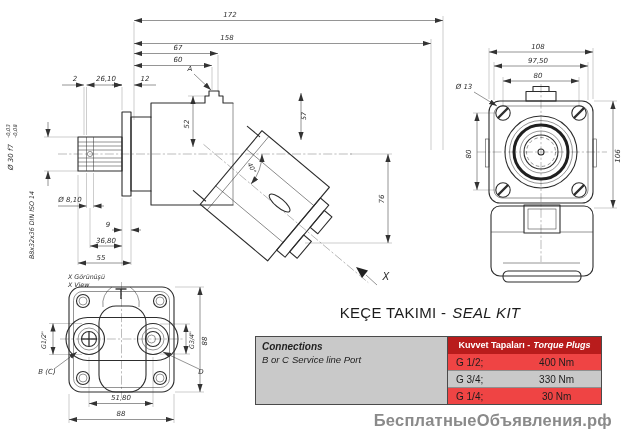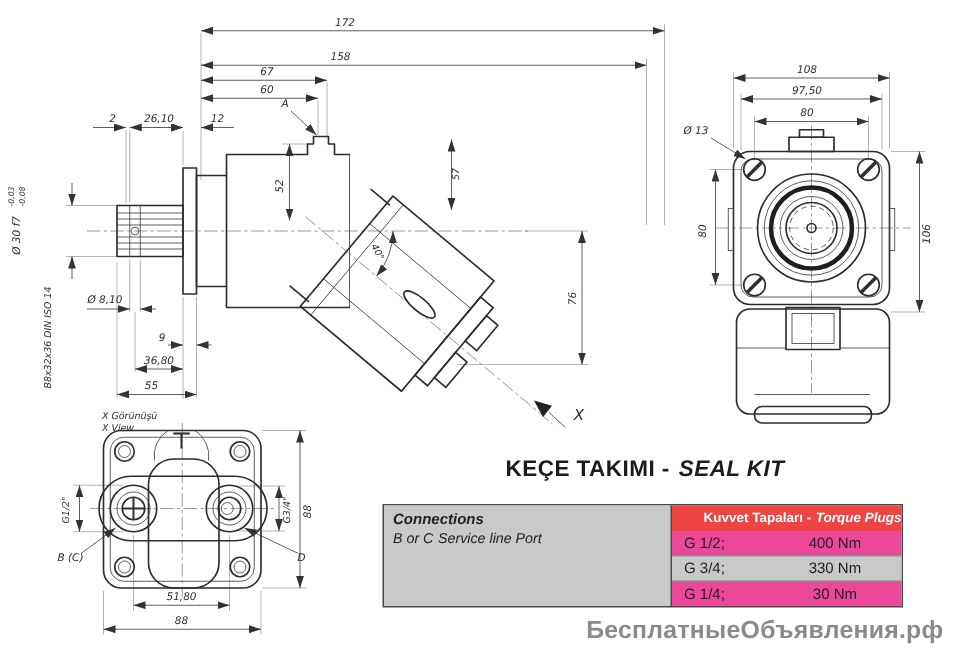--- a/index.html
+++ b/index.html
@@ -11,39 +11,39 @@
   svg .dim{stroke:#3d3d3d;stroke-width:0.55;fill:none;}
   svg .ext{stroke:#8f8f8f;stroke-width:0.45;fill:none;}
   svg .cl{stroke:#787878;stroke-width:0.5;fill:none;stroke-dasharray:9 2.2 2.2 2.2;}
   svg .thick{stroke:#1f1f1f;stroke-width:3;fill:none;}
   svg text{font:italic 7px "DejaVu Sans",sans-serif;fill:#2e2e2e;text-anchor:middle;}
   svg text.sm{font-size:5.2px;}
   svg text.md{font-size:6.3px;}
   svg text.lg{font:italic 10px "DejaVu Sans",sans-serif;}
   svg text.st{text-anchor:start;}
   .title{position:absolute;left:255px;top:304px;width:350px;text-align:center;
-         font-size:15px;font-weight:bold;color:#1c1c1c;letter-spacing:0.3px;}
+         font-size:15px;font-weight:normal;color:#1c1c1c;letter-spacing:0.3px;}
   .title .it{font-style:italic;margin-left:6px;}
   .seal-table{position:absolute;left:255px;top:336px;width:347px;height:69px;
               display:flex;border:1px solid #4a4a4a;box-sizing:border-box;font-size:10px;}
   .conn-cell{width:192px;background:#c9c9c9;border-right:1px solid #4a4a4a;box-sizing:border-box;
              padding:3px 0 17px 6px;font-style:italic;color:#222;}
   .conn-title{font-weight:bold;font-size:10px;line-height:13px;}
   .conn-row{line-height:13.5px;font-size:9.5px;white-space:nowrap;}
   .conn-key{display:inline-block;min-width:30px;}
   .torque-col{flex:1;display:flex;flex-direction:column;}
-  .torque-head{height:17px;line-height:17px;background:#ef4444;color:#ffffff;
-               text-align:right;font-weight:bold;font-size:9px;}
+  .torque-head{height:17px;line-height:17px;background:#b91c1c;color:#ffffff;
+               text-align:center;font-weight:bold;font-size:9px;}
   .torque-head .it{font-style:italic;margin-left:3px;}
-  .torque-row{flex:1;display:flex;align-items:center;background:#ec4899;color:#1d1d1d;}
+  .torque-row{flex:1;display:flex;align-items:center;background:#ef4444;color:#1d1d1d;}
   .torque-row.alt{background:#c9c9c9;}
   .torque-row + .torque-row{border-top:1px solid #8f8f8f;}
   .torque-size{width:42%;padding-left:8px;box-sizing:border-box;}
   .torque-val{width:58%;text-align:center;}
-  .watermark{position:absolute;right:11px;top:411px;font-size:16.5px;font-weight:bold;
+  .watermark{position:absolute;right:28px;top:411px;font-size:16.5px;font-weight:bold;
              color:#8a8a8a;letter-spacing:0.2px;}
 </style>
 </head>
 <body>
 
 <div class="canvas">
 
 <svg width="640" height="436" viewBox="0 0 640 436">
   <defs>
     <marker id="ar" markerUnits="userSpaceOnUse" markerWidth="10" markerHeight="7" refX="8" refY="2.6" orient="auto-start-reverse">

